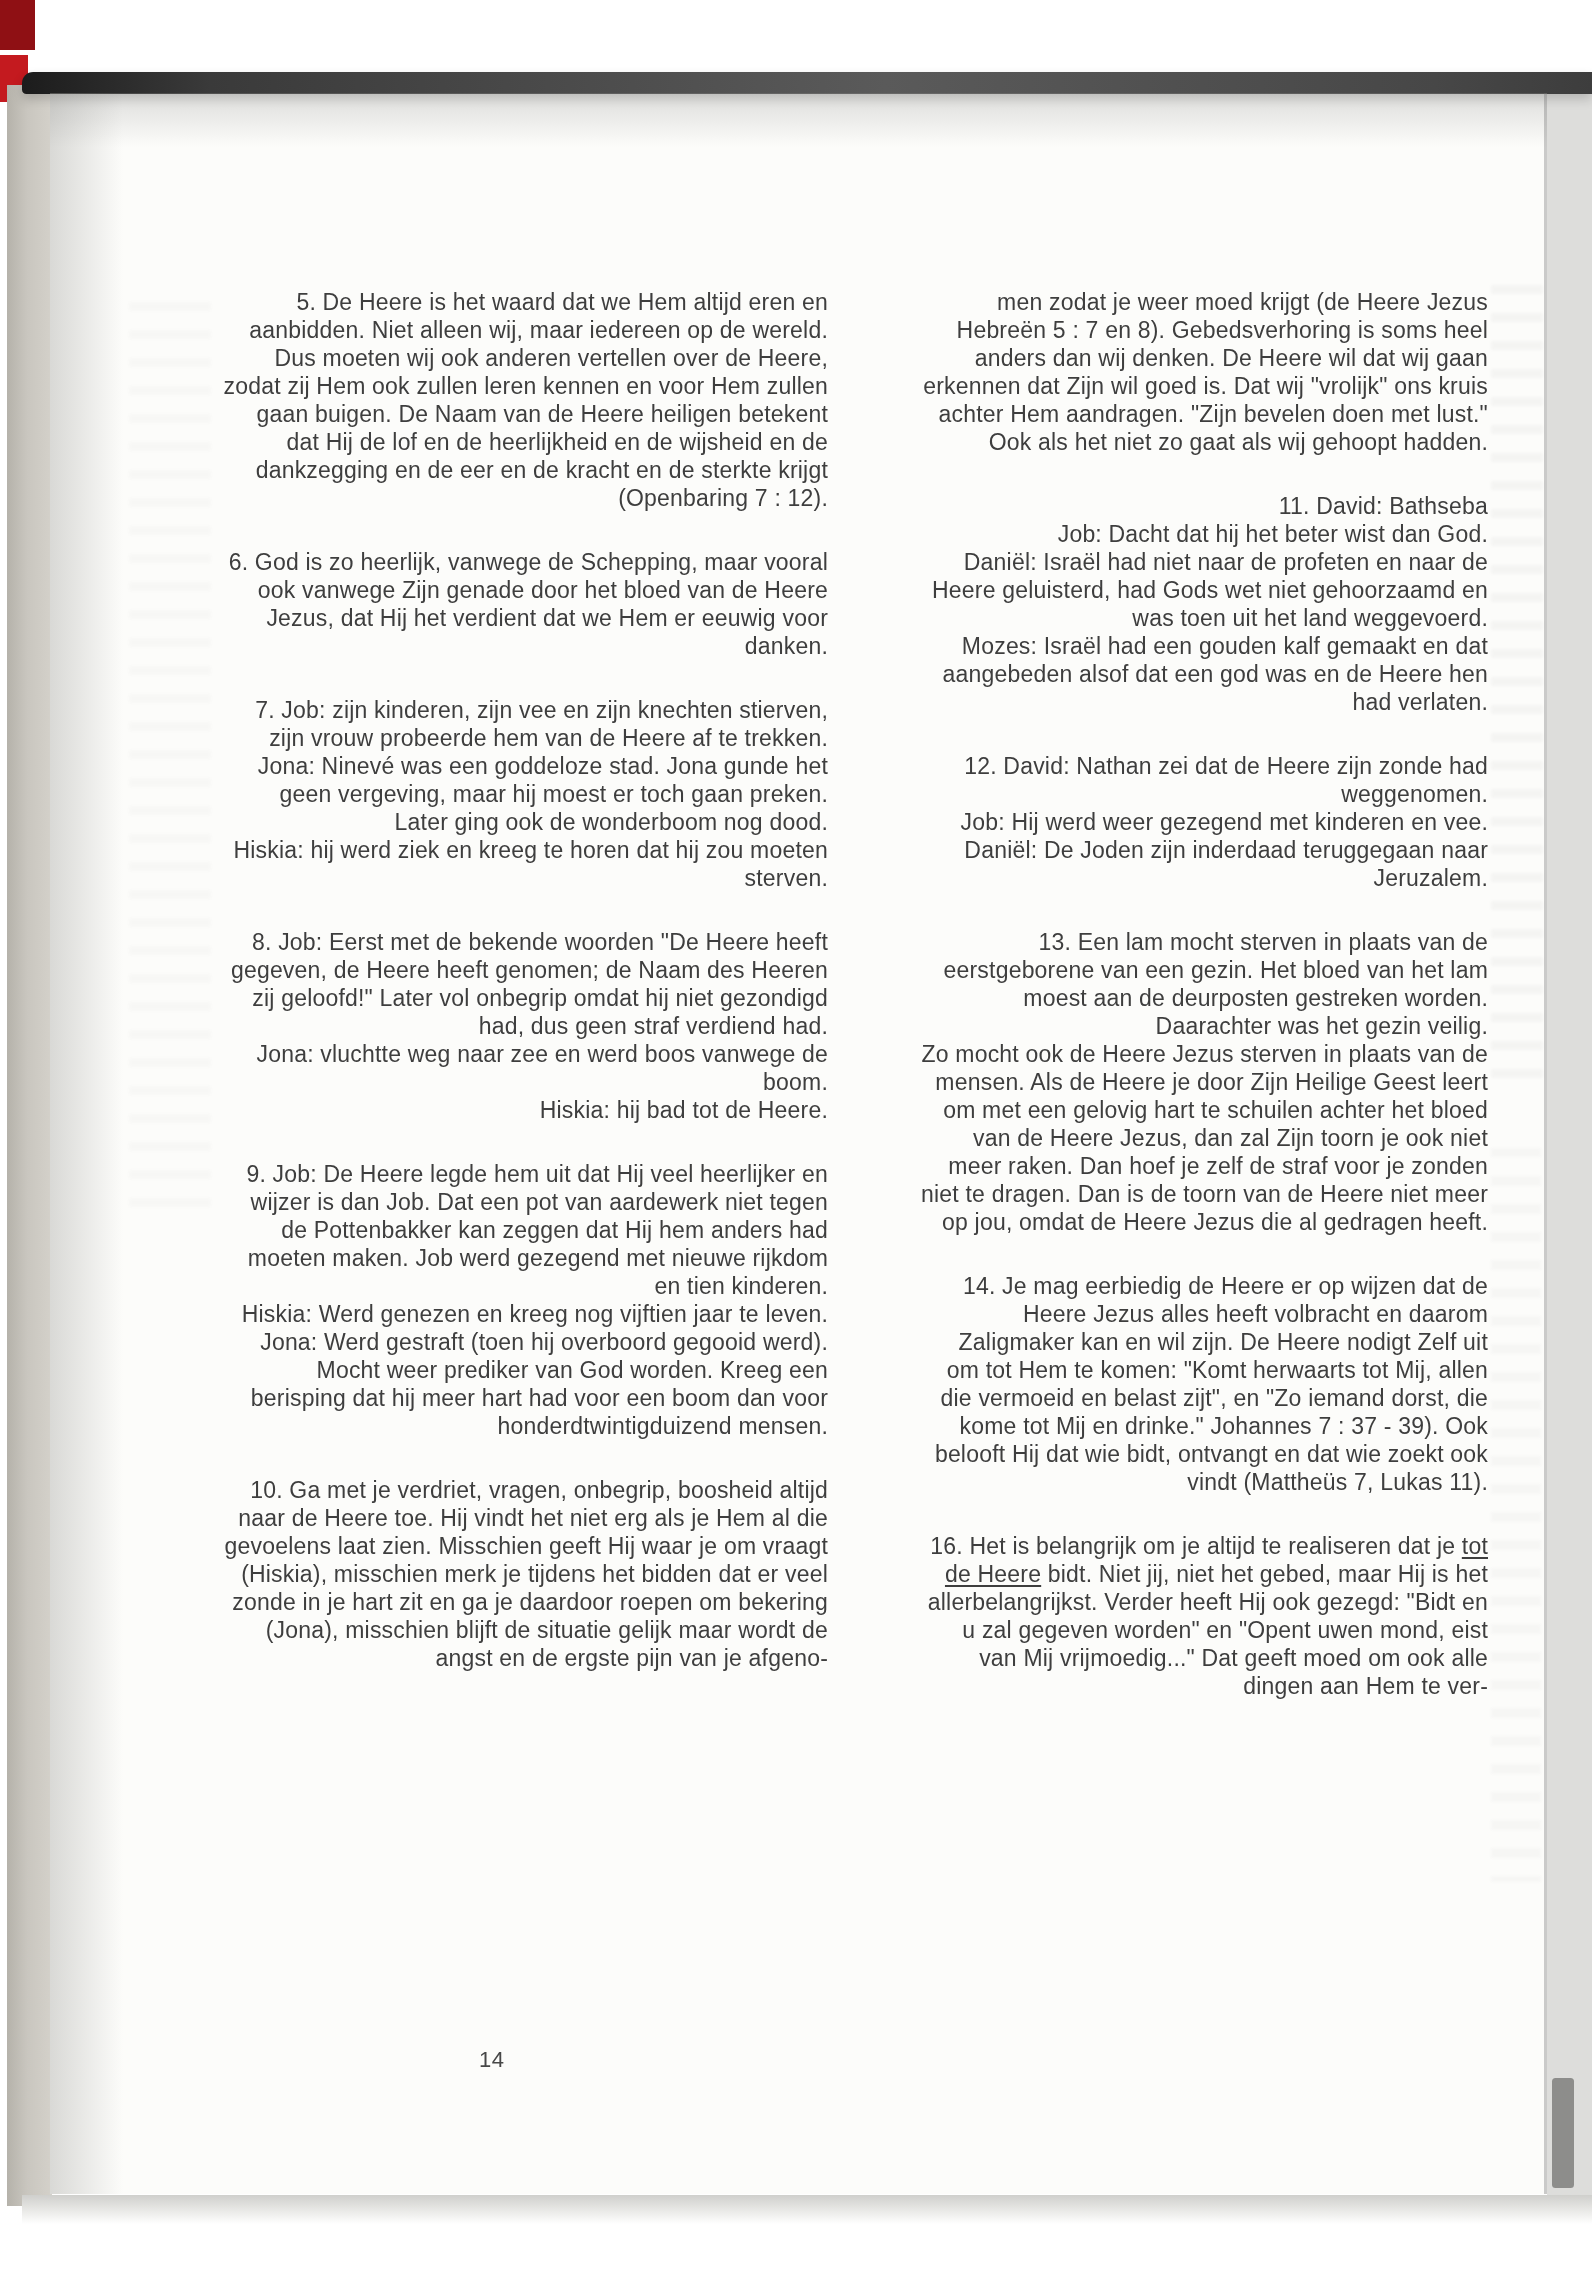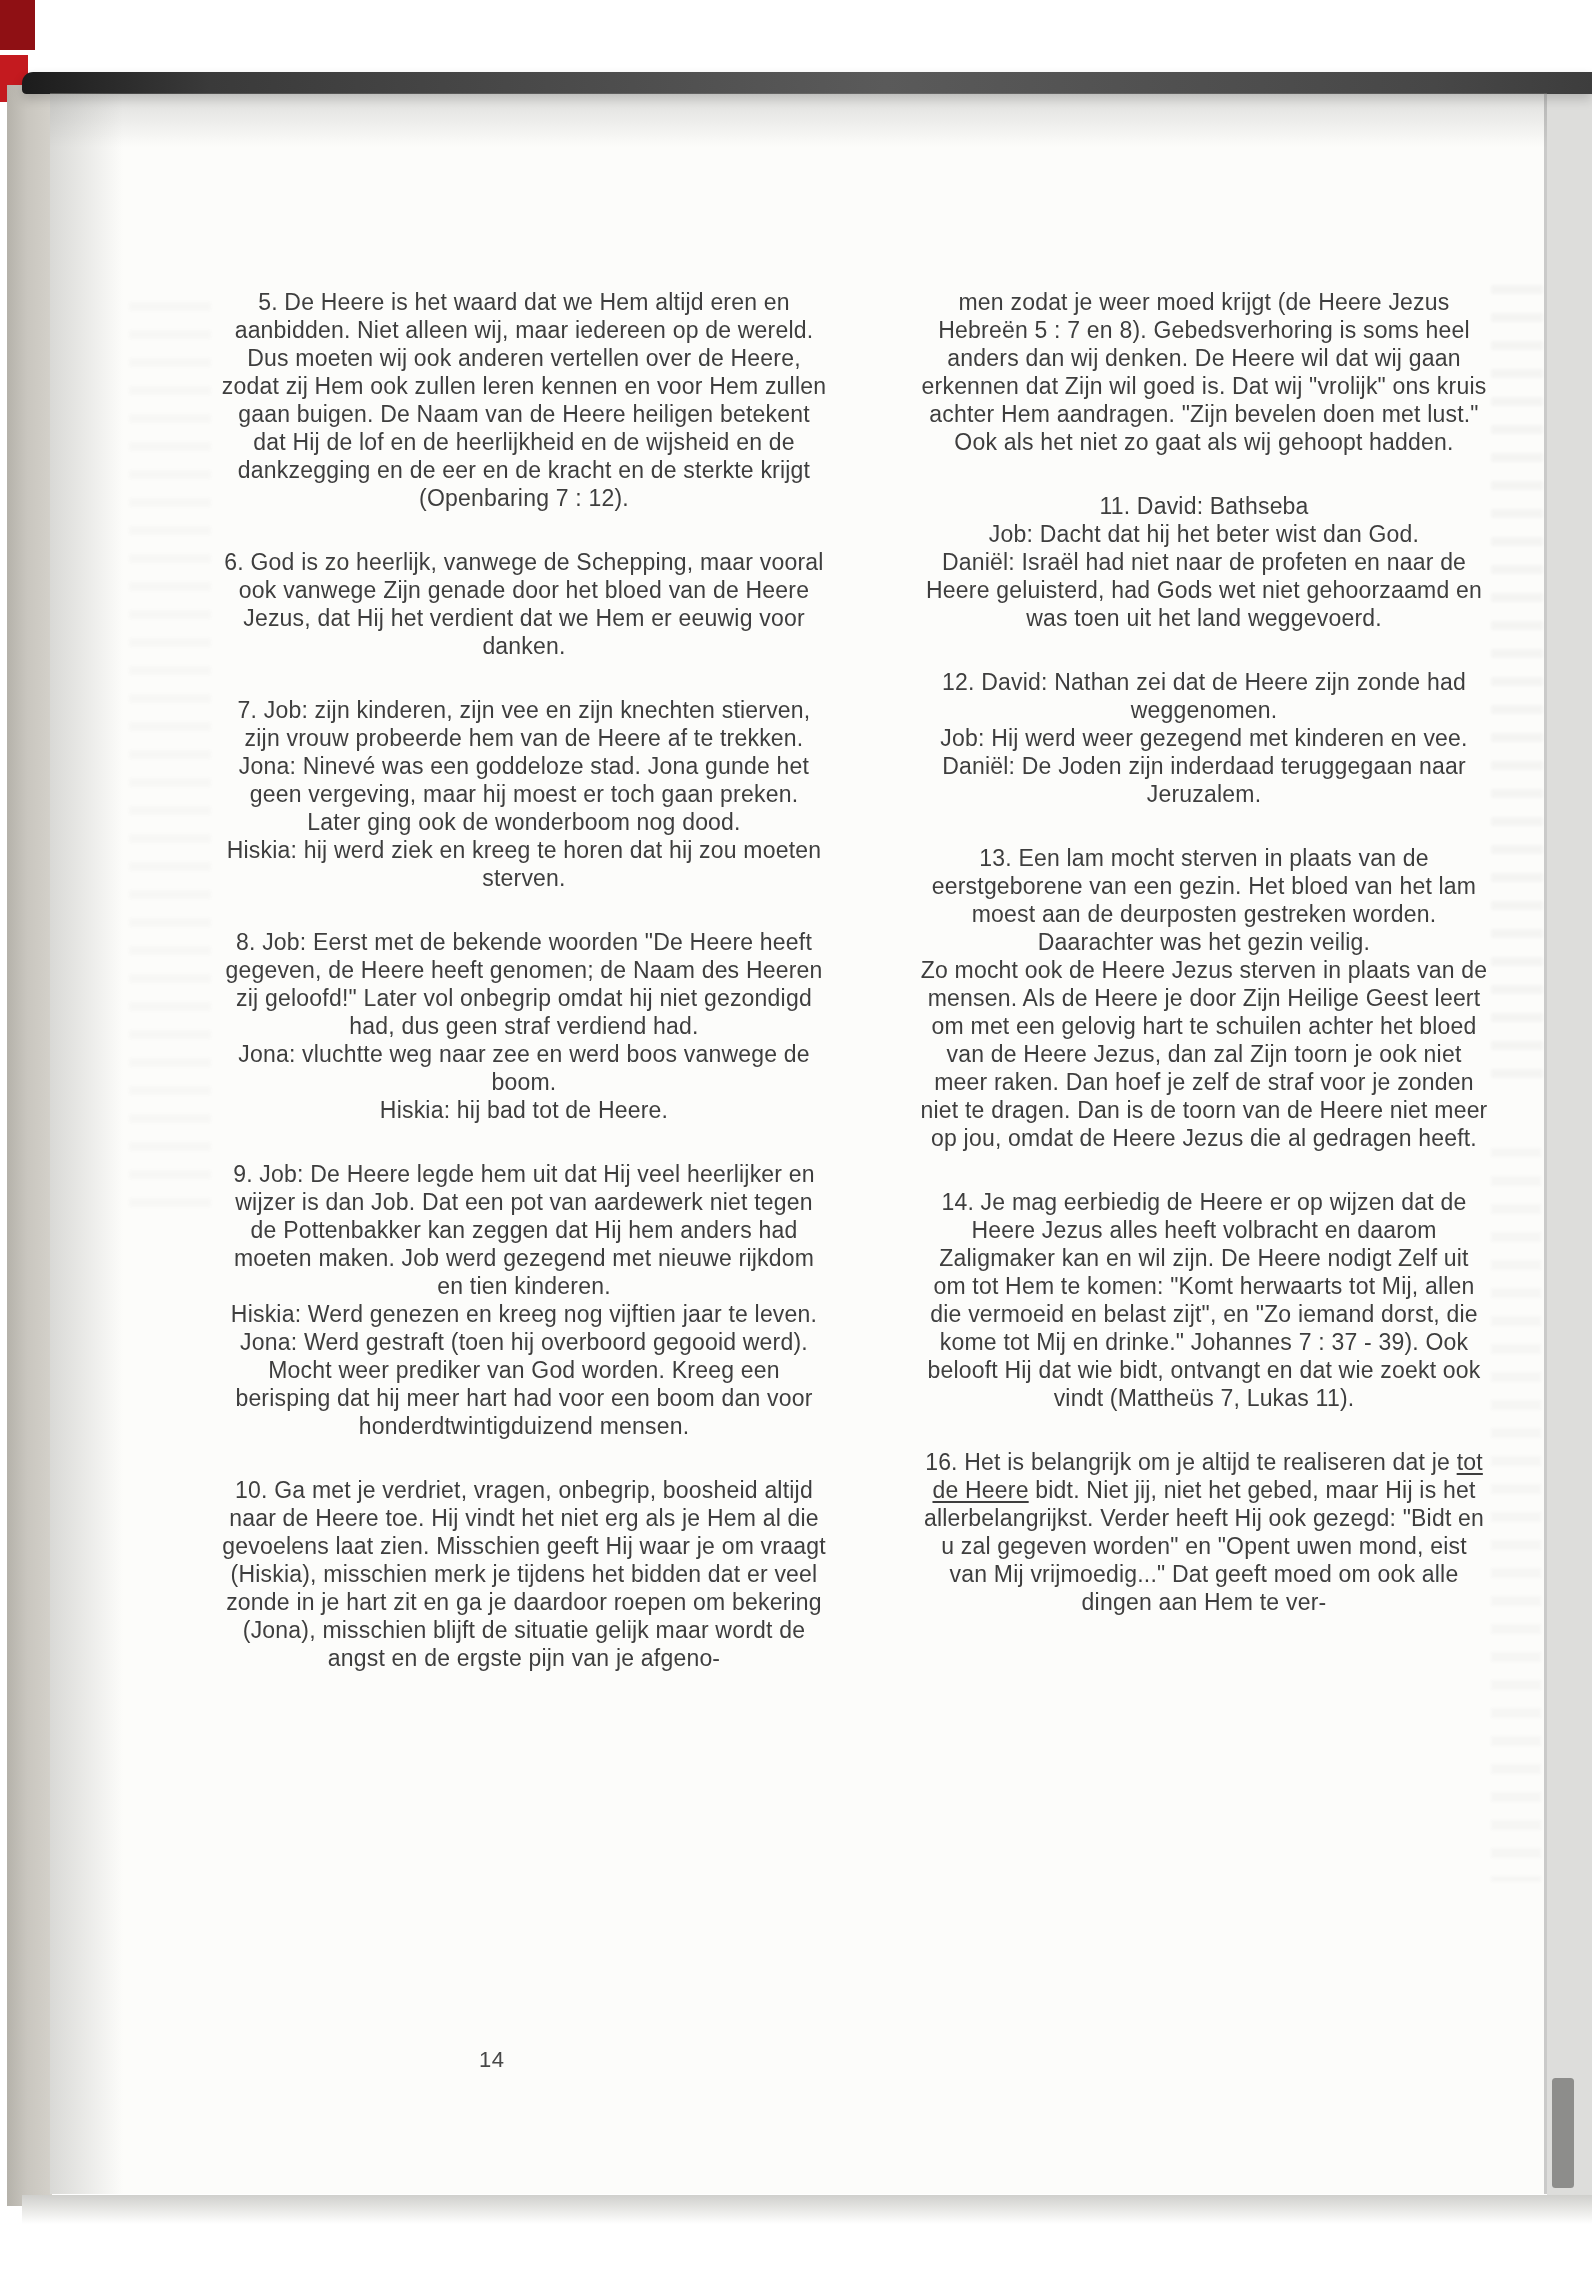--- a/index.html
+++ b/index.html
@@ -72,21 +72,21 @@
   .bleed-2 { left: 129px;  top: 302px;  width: 82px;  height: 906px; opacity: 0.06; }
   .bleed-3 { left: 1491px; top: 1148px; width: 50px;  height: 734px;  opacity: 0.08; }
 
   
   .text-column {
     position: absolute;
     font-size: 23px;
     line-height: 28px;
     color: #3e3e3e;
     letter-spacing: 0.2px;
-    text-align: center;
+    text-align: right;
   }
   .col-left  { left: 220px;  top: 288px; width: 608px; }
   .col-right { left: 920px; top: 288px; width: 568px; }
   .para { margin-bottom: 36px; }
   .para:last-child { margin-bottom: 0; }
   .line { }
   .u { text-decoration: underline; text-underline-offset: 2.6px; }
 
   .page-number {
     position: absolute; left: 479px; top: 2047px; width: 78px;
@@ -143,20 +143,21 @@
       </div>
     </div>
   <div class="text-column col-right">
       <div class="para">
         <div class="line">men zodat je weer moed krijgt (de Heere Jezus Hebreën 5 : 7 en 8). Gebedsverhoring is soms heel anders dan wij denken. De Heere wil dat wij gaan erkennen dat Zijn wil goed is. Dat wij "vrolijk" ons kruis achter Hem aandragen. "Zijn bevelen doen met lust." Ook als het niet zo gaat als wij gehoopt hadden.</div>
       </div>
       <div class="para">
         <div class="line">11. David: Bathseba</div>
         <div class="line">Job: Dacht dat hij het beter wist dan God.</div>
         <div class="line">Daniël: Israël had niet naar de profeten en naar de Heere geluisterd, had Gods wet niet gehoorzaamd en was toen uit het land weggevoerd.</div>
+        <div class="line">Mozes: Israël had een gouden kalf gemaakt en dat aangebeden alsof dat een god was en de Heere hen had verlaten.</div>
       </div>
       <div class="para">
         <div class="line">12. David: Nathan zei dat de Heere zijn zonde had weggenomen.</div>
         <div class="line">Job: Hij werd weer gezegend met kinderen en vee.</div>
         <div class="line">Daniël: De Joden zijn inderdaad teruggegaan naar Jeruzalem.</div>
       </div>
       <div class="para">
         <div class="line">13. Een lam mocht sterven in plaats van de eerstgeborene van een gezin. Het bloed van het lam moest aan de deurposten gestreken worden. Daarachter was het gezin veilig.</div>
         <div class="line">Zo mocht ook de Heere Jezus sterven in plaats van de mensen. Als de Heere je door Zijn Heilige Geest leert om met een gelovig hart te schuilen achter het bloed van de Heere Jezus, dan zal Zijn toorn je ook niet meer raken. Dan hoef je zelf de straf voor je zonden niet te dragen. Dan is de toorn van de Heere niet meer op jou, omdat de Heere Jezus die al gedragen heeft.</div>
       </div>

